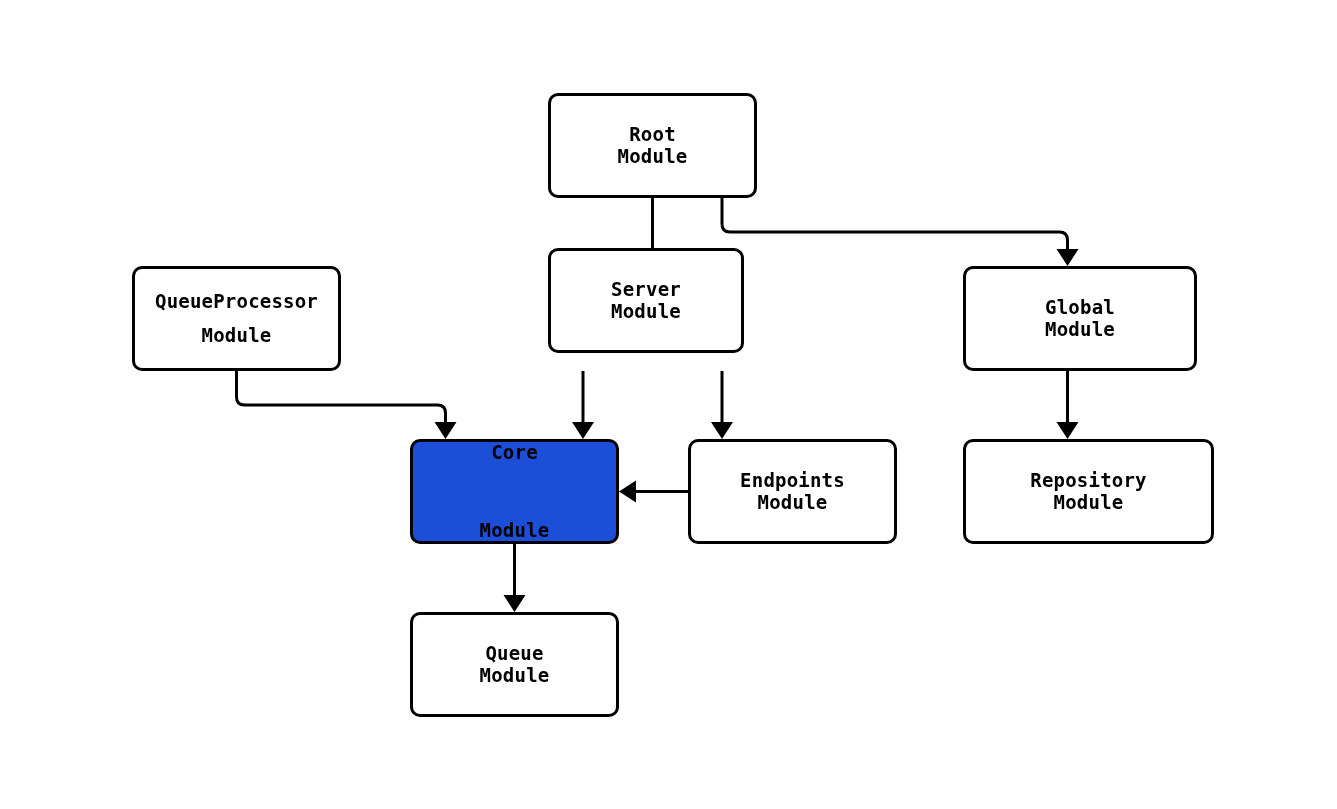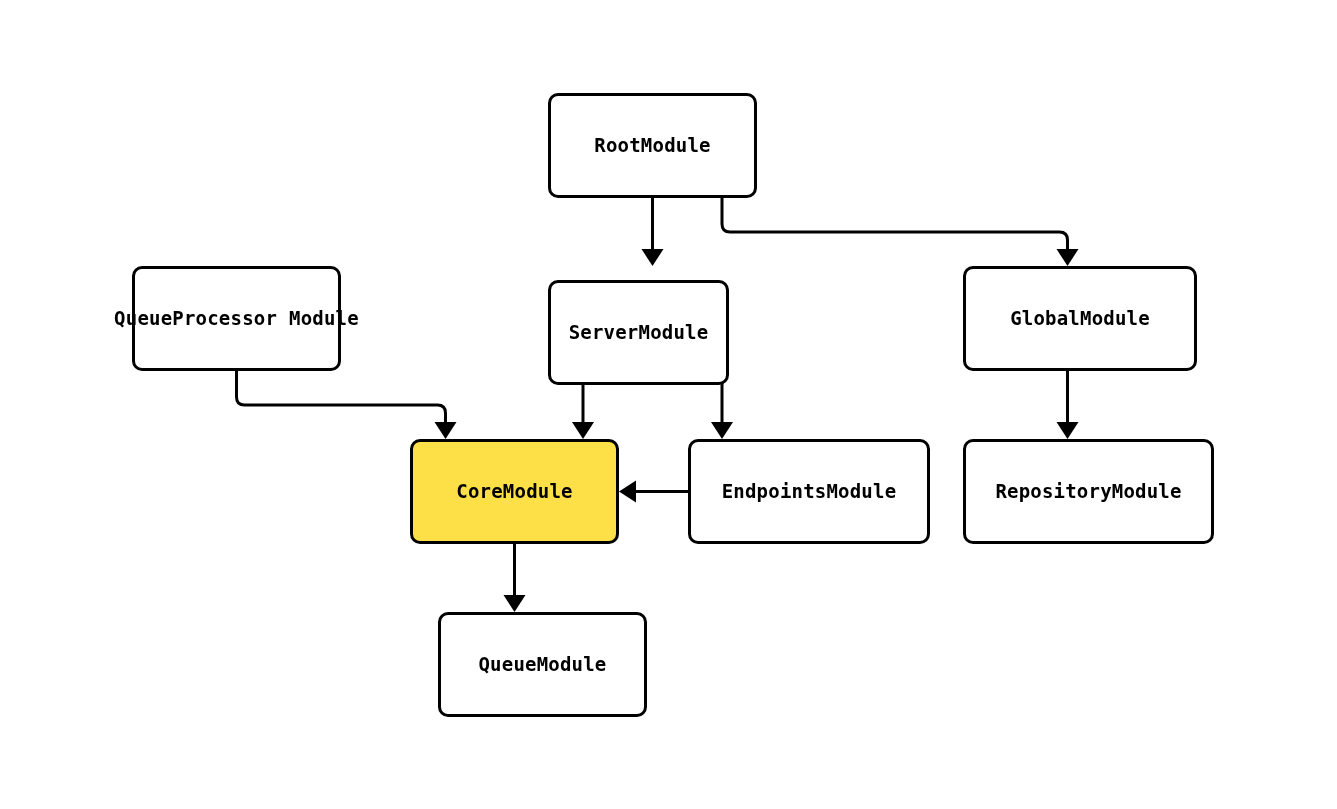--- a/index.html
+++ b/index.html
@@ -27,20 +27,21 @@
     width: 100%;
     height: 100%;
   }
   .node {
     position: absolute;
     box-sizing: border-box;
     border: 3px solid #000000;
     border-radius: 10px;
     background: #ffffff;
     display: flex;
+    flex-direction: column;
     align-items: center;
     justify-content: center;
     font-weight: bold;
     font-size: 19px;
     line-height: 21.5px;
     color: #000000;
     text-align: center;
     letter-spacing: 0.2px;
   }
 </style>
@@ -68,38 +69,38 @@
     </svg>
   <div id="node-layer" class="node-layer">
       <div class="node" style="left: 548px; top: 93px; width: 209px; height: 105px; background: rgb(255, 255, 255); border-color: rgb(0, 0, 0);">
         <span>Root</span>
         <span>Module</span>
       </div>
       <div class="node" style="left: 132px; top: 266px; width: 209px; height: 105px; background: rgb(255, 255, 255); border-color: rgb(0, 0, 0); gap: 12px;">
         <span>QueueProcessor</span>
         <span>Module</span>
       </div>
-      <div class="node" style="left: 548px; top: 280px; width: 181px; height: 105px; background: rgb(255, 255, 255); border-color: rgb(0, 0, 0);">
+      <div class="node" style="left: 548px; top: 248px; width: 196px; height: 105px; background: rgb(255, 255, 255); border-color: rgb(0, 0, 0);">
         <span>Server</span>
         <span>Module</span>
       </div>
       <div class="node" style="left: 963px; top: 266px; width: 234px; height: 105px; background: rgb(255, 255, 255); border-color: rgb(0, 0, 0);">
         <span>Global</span>
         <span>Module</span>
       </div>
-      <div class="node" style="left: 410px; top: 439px; width: 209px; height: 105px; background: #fde047; border-color: rgb(0, 0, 0);">
+      <div class="node" style="left: 410px; top: 439px; width: 209px; height: 105px; background: #1d4ed8; border-color: rgb(0, 0, 0); justify-content: space-between;">
         <span>Core</span>
         <span>Module</span>
       </div>
-      <div class="node" style="left: 688px; top: 439px; width: 242px; height: 105px; background: rgb(255, 255, 255); border-color: rgb(0, 0, 0);">
+      <div class="node" style="left: 688px; top: 439px; width: 209px; height: 105px; background: rgb(255, 255, 255); border-color: rgb(0, 0, 0);">
         <span>Endpoints</span>
         <span>Module</span>
       </div>
       <div class="node" style="left: 963px; top: 439px; width: 251px; height: 105px; background: rgb(255, 255, 255); border-color: rgb(0, 0, 0);">
         <span>Repository</span>
         <span>Module</span>
       </div>
-      <div class="node" style="left: 410px; top: 612px; width: 209px; height: 105px; background: rgb(255, 255, 255); border-color: rgb(0, 0, 0); margin-left: 28px;">
+      <div class="node" style="left: 410px; top: 612px; width: 209px; height: 105px; background: rgb(255, 255, 255); border-color: rgb(0, 0, 0);">
         <span>Queue</span>
         <span>Module</span>
       </div>
     </div>
 </div>
 
 </body></html>

